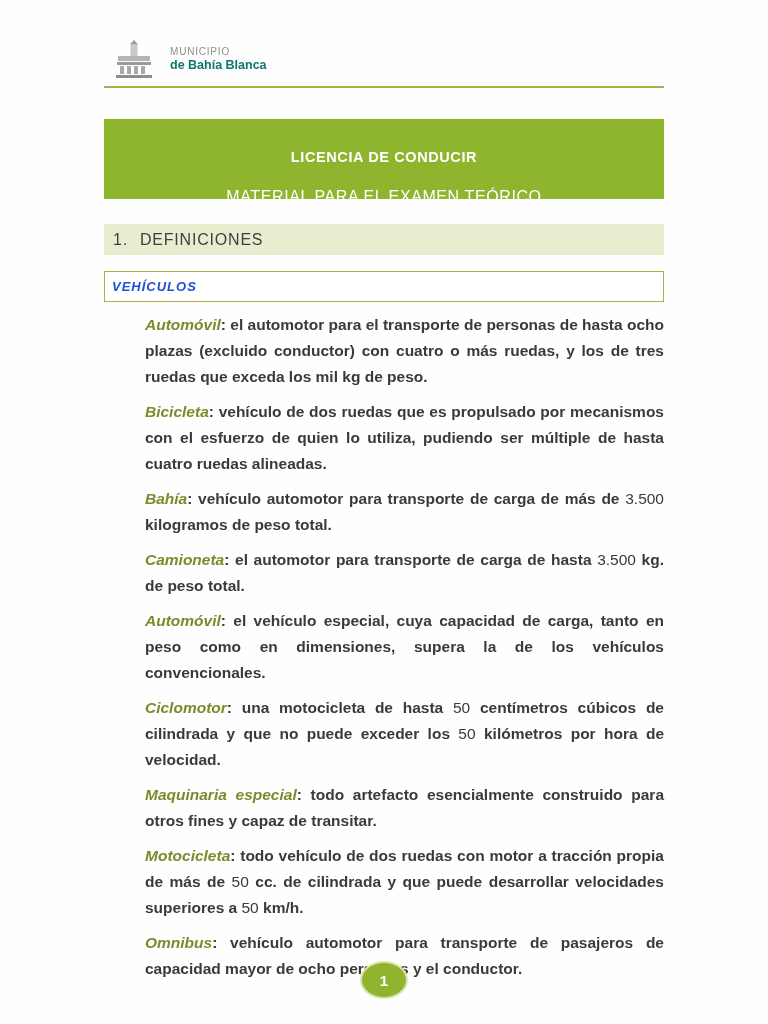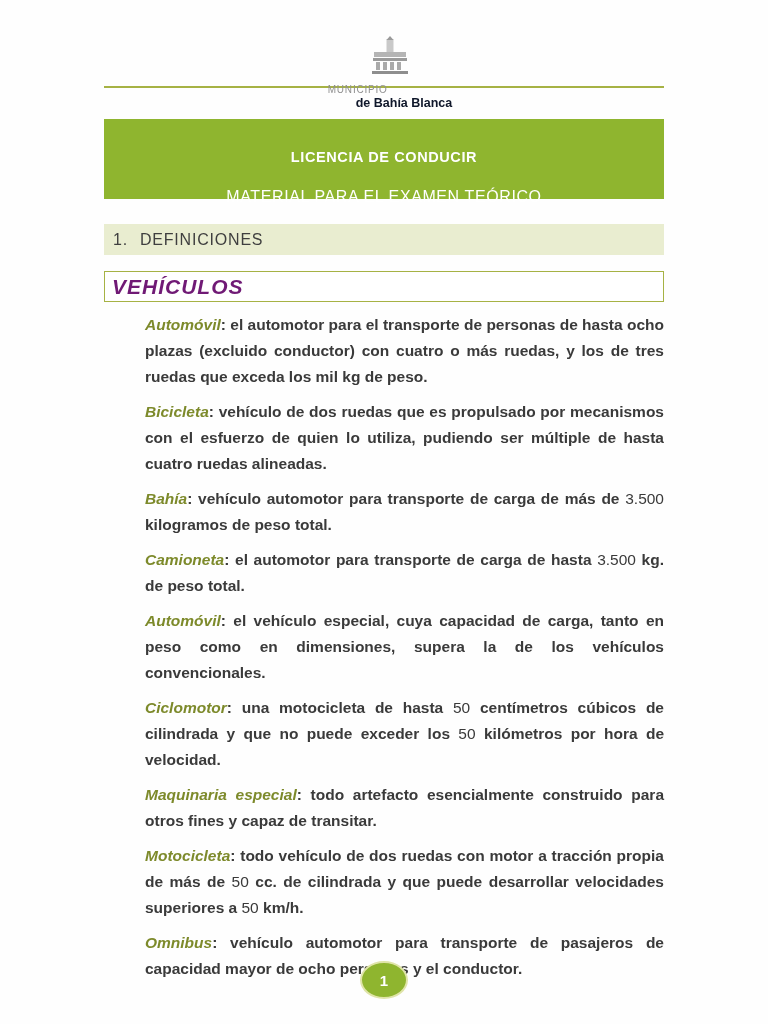--- a/index.html
+++ b/index.html
@@ -3,45 +3,45 @@
 <meta charset="utf-8">
 <style>
   * { margin: 0; padding: 0; box-sizing: border-box; }
   html, body { width: 768px; height: 1024px; background: #ffffff; overflow: hidden; }
   body { font-family: "Liberation Sans", sans-serif; position: relative; }
 
   .page { position: absolute; inset: 0; background: #fefefe; }
 
   
   .header { position: absolute; left: 104px; top: 36px; width: 560px; }
-  .logo-row { display: flex; align-items: center; gap: 10px; padding-left: 12px; height: 46px; flex-direction: column; }
+  .logo-row { display: flex; align-items: center; gap: 18px; padding-left: 12px; height: 46px; }
   .logo-icon { width: 36px; height: 38px; flex: 0 0 auto; }
   .logo-text { display: flex; flex-direction: column; line-height: 1.15; }
   .logo-org { font-size: 10px; color: #8f8f8f; letter-spacing: 0.8px; }
   .logo-name { font-size: 12.5px; color: #4a4a4a; }
-  .logo-name b { color: #0f172a; margin-left: 28px; }
+  .logo-name b { color: #0f766e; }
   .header-rule { margin-top: 4px; height: 2px; background: #a6b244; }
 
   
   .title-box { position: absolute; left: 104px; top: 119px; width: 560px; height: 80px;
                background: #8fb52f; color: #ffffff; text-align: center; }
   .title-line1 { padding-top: 30px; font-size: 14.5px; font-weight: 700; letter-spacing: 0.6px; }
   .title-line2 { padding-top: 23px; font-size: 16px; font-weight: 400; letter-spacing: 0.6px; }
 
   
   .section-bar { position: absolute; left: 104px; top: 224px; width: 560px; height: 31px;
                  background: #e9edd0; display: flex; align-items: center; padding-left: 9px;
                  color: #3f3f3f; font-size: 16px; letter-spacing: 0.8px; }
   .section-number { margin-right: 12px; }
 
   
   .subsection-box { position: absolute; left: 104px; top: 271px; width: 560px; height: 31px;
                     border: 1.5px solid #a6b244; background: #ffffff; display: flex;
                     align-items: center; padding-left: 7px; }
-  .subsection-title { color: #701a75; font-size: 21px; font-weight: 700; font-style: italic;
+  .subsection-title { color: #1d4ed8; font-size: 13px; font-weight: 700; font-style: italic;
                       letter-spacing: 1px; }
 
   
   .defs { position: absolute; left: 104px; top: 312px; width: 560px; }
   .def { font-size: 15.5px; line-height: 26px; font-weight: 700; color: #3a3a3a;
          text-align: justify; margin-bottom: 9px; margin-left: 41px; }
   .def .term { color: #7d8a2b; font-style: italic; font-weight: 700; }
   .def .num { font-weight: 400; }
 
   

